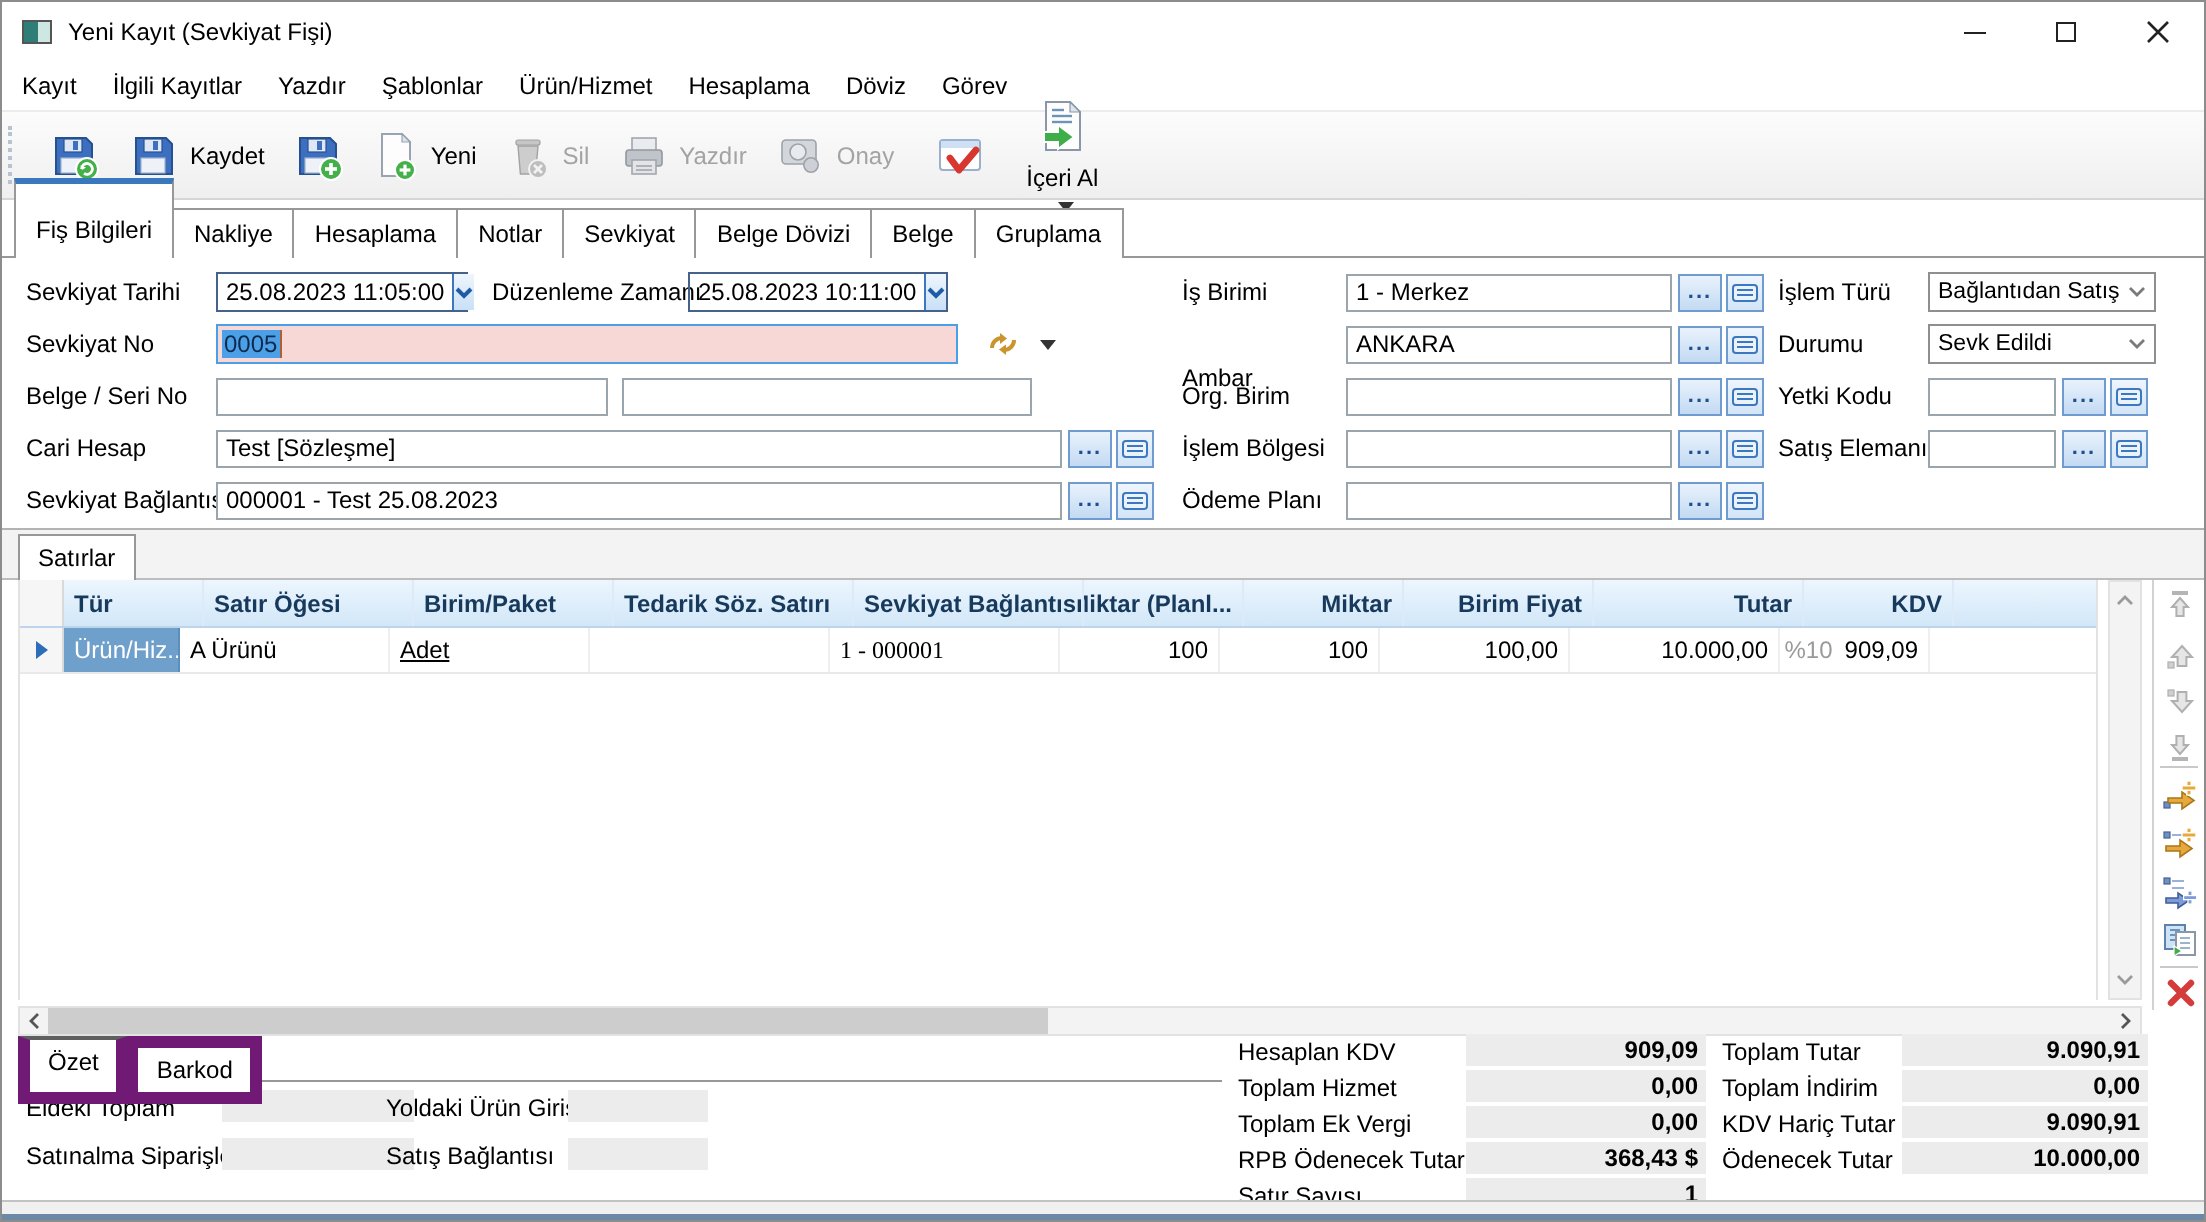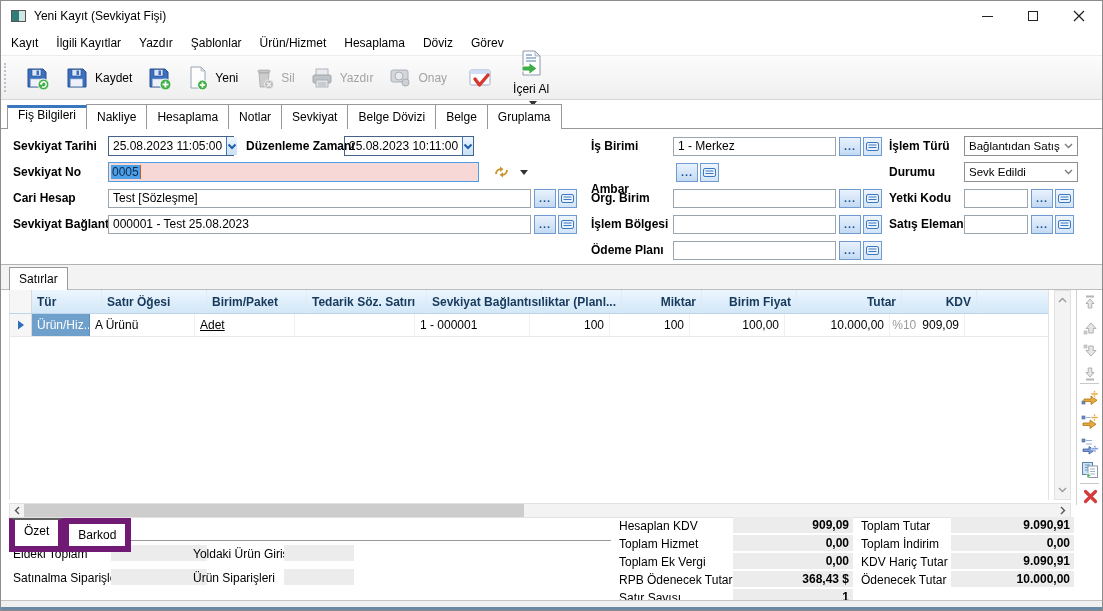--- a/index.html
+++ b/index.html
@@ -24,27 +24,27 @@
   .grip{position:absolute;left:3px;top:7px;bottom:7px;border-left:2px dotted #b9c3cf;}
   .tb-btn{display:flex;align-items:center;gap:5px;padding:3px 7px;}
   .tb-label{font-size:12px;white-space:nowrap;}
   .tb-btn.disabled .tb-label{color:#a3a3a3;}
   .caret-down{width:0;height:0;border-left:4px solid transparent;border-right:4px solid transparent;border-top:5px solid #333;margin-left:4px;}
 
   
   .tabstrip{position:absolute;top:100px;left:0;right:0;height:28px;display:flex;align-items:flex-end;padding-left:6px;}
   .tabline{position:absolute;left:0;right:0;bottom:0;border-bottom:1px solid #989898;}
   .tab{position:relative;border:1px solid #989898;border-bottom:none;background:#fff;padding:5px 10px 5px;margin-right:-1px;font-size:12px;z-index:1;}
-  .tab.active{border-top:3px solid #3a78be;padding-top:0;padding-bottom:7px;z-index:3;background:#fff;}
+  .tab.active{border-top:3px solid #3a78be;padding-top:16px;padding-bottom:7px;z-index:3;background:#fff;}
 
   
   .form-area{position:absolute;top:128px;left:0;right:0;height:135px;background:#fff;}
   .fcol{position:absolute;top:7px;}
   .frow{display:flex;align-items:center;height:20px;margin-bottom:6px;white-space:nowrap;}
-  .flabel{display:inline-block;font-size:12px;font-weight:bold;}
+  .flabel{display:inline-block;font-size:12px;}
   .tbox{height:19px;border:1px solid #9aa5ad;background:#fff;padding:0 4px;display:flex;align-items:center;font-size:12px;}
   input.tbox{font-family:"Liberation Sans",sans-serif;outline:none;}
   .datefield{height:20px;border:1px solid #44628a;display:flex;align-items:center;}
   .dval{flex:1;padding:0 4px;font-size:12px;}
   .combo-btn{width:20px;height:18px;border-left:1px solid #3c78c0;background:linear-gradient(#eef6fd,#c9e0f6);display:flex;align-items:center;justify-content:center;}
   .pinkfield{height:20px;border:1px solid #4aa0e8;background:#f8d7d7;display:flex;align-items:center;padding:0 2px;}
   .sel-text{background:#4ba0e8;color:#102a4d;padding:0 1px;font-size:12px;}
   .txt-caret{width:1px;height:14px;background:#b06030;}
   .btn-dots{width:22px;height:19px;border:1px solid #6f9bd1;background:linear-gradient(#e9f2fc,#c3daf3);color:#1d4e8f;font-weight:bold;font-size:11px;letter-spacing:1px;display:flex;align-items:center;justify-content:center;margin-left:3px;}
   .btn-kbd{width:19px;height:19px;border:1px solid #6f9bd1;background:linear-gradient(#eef5fd,#d3e5f7);display:flex;align-items:center;justify-content:center;margin-left:2px;}
@@ -274,20 +274,25 @@
           <svg width="17" height="16" viewBox="0 0 17 16">
             <path d="M3 10c0-3 2.4-5 5.2-5" stroke="#c9952c" stroke-width="2" fill="none"></path>
             <path d="M7 2.5l3.5 2.7L7 8z" fill="#c9952c"></path>
             <path d="M14 6c0 3-2.4 5-5.2 5" stroke="#c9952c" stroke-width="2" fill="none"></path>
             <path d="M10 13.5L6.5 10.8 10 8.3z" fill="#c9952c"></path>
           </svg>
         </span>
         <span class="caret-down" style="margin-left:10px;"></span>
       </div>
 
+      <div class="frow">
+        <span class="flabel" style="width:95px;">Belge / Seri No</span>
+        <input class="tbox" style="width: 196px;" value="">
+        <input class="tbox" style="width: 205px; margin-left: 7px;" value="">
+      </div>
 
       <div class="frow">
         <span class="flabel" style="width:95px;">Cari Hesap</span>
         <span class="tbox" style="width:423px;">
             <span>Test [Sözleşme]</span>
           </span>
         <span class="btn-dots">...</span>
         <span class="btn-kbd">
           <svg width="13" height="9" viewBox="0 0 13 9">
               <rect x="0.5" y="0.5" width="12" height="8" rx="1.5" fill="#eaf2fc" stroke="#3c78c0"></rect>
@@ -323,20 +328,23 @@
         <span class="btn-kbd">
             <svg width="13" height="9" viewBox="0 0 13 9">
               <rect x="0.5" y="0.5" width="12" height="8" rx="1.5" fill="#eaf2fc" stroke="#3c78c0"></rect>
               <line x1="2.5" y1="3" x2="10.5" y2="3" stroke="#3c78c0"></line>
               <line x1="2.5" y1="5.5" x2="10.5" y2="5.5" stroke="#3c78c0"></line>
             </svg>
           </span>
       </div>
       <div class="frow">
         <span class="flabel" style="width:82px;margin-top:33px;">Ambar</span>
+        <span class="tbox" style="width:163px;">
+            <span>ANKARA</span>
+          </span>
         <span class="btn-dots">...</span>
         <span class="btn-kbd">
             <svg width="13" height="9" viewBox="0 0 13 9">
               <rect x="0.5" y="0.5" width="12" height="8" rx="1.5" fill="#eaf2fc" stroke="#3c78c0"></rect>
               <line x1="2.5" y1="3" x2="10.5" y2="3" stroke="#3c78c0"></line>
               <line x1="2.5" y1="5.5" x2="10.5" y2="5.5" stroke="#3c78c0"></line>
             </svg>
           </span>
       </div>
       <div class="frow">
@@ -452,21 +460,21 @@
     <div class="trow">
       <span class="td ind">
         <svg width="8" height="10" viewBox="0 0 8 10">
             <path d="M1 0.5l6 4.5-6 4.5z" fill="#2e6db8"></path>
           </svg>
       </span>
       <span class="td selcell" style="width:58px;">Ürün/Hiz...</span>
       <span class="td" style="width:105px;">A Ürünü</span>
       <span class="td" style="width:100px;text-decoration:underline;">Adet</span>
       <span class="td" style="width:120px;"></span>
-      <span class="td" style="width:115px;">1 - 000001</span>
+      <span class="td" style="width:115px;font-family:Liberation Serif, serif;">1 - 000001</span>
       <span class="td num" style="width:80px;">100</span>
       <span class="td num" style="width:80px;">100</span>
       <span class="td num" style="width:95px;">100,00</span>
       <span class="td num" style="width:105px;">10.000,00</span>
       <span class="td num" style="width:75px;">
         <span class="kdv-rate">%10</span>
         <span>909,09</span>
       </span>
       <span class="td" style="flex:1;border-right:none;"></span>
     </div>
@@ -574,21 +582,21 @@
     <span class="btab">Barkod</span>
   </div>
   <span class="btab-line"></span>
 
   <span class="blabel" style="left:12px;top:546px;">Eldeki Toplam</span>
   <span class="bbox" style="left:110px;top:544px;width:96px;"></span>
   <span class="blabel" style="left:192px;top:546px;">Yoldaki Ürün Giriş</span>
   <span class="bbox" style="left:283px;top:544px;width:70px;"></span>
   <span class="blabel" style="left:12px;top:570px;">Satınalma Siparişleri</span>
   <span class="bbox" style="left:110px;top:568px;width:96px;"></span>
-  <span class="blabel" style="left:192px;top:570px;">Ürün Siparişleri</span>
+  <span class="blabel" style="left:192px;top:570px;">Satış Bağlantısı</span>
   <span class="bbox" style="left:283px;top:568px;width:70px;"></span>
 
   <span class="sum-label" style="left:618px;top:518px;">Hesaplan KDV</span>
   <span class="sum-box" style="left:732px;top:516px;width:120px;">909,09</span>
   <span class="sum-label" style="left:618px;top:536px;">Toplam Hizmet</span>
   <span class="sum-box" style="left:732px;top:534px;width:120px;">0,00</span>
   <span class="sum-label" style="left:618px;top:554px;">Toplam Ek Vergi</span>
   <span class="sum-box" style="left:732px;top:552px;width:120px;">0,00</span>
   <span class="sum-label" style="left:618px;top:572px;">RPB Ödenecek Tutar</span>
   <span class="sum-box" style="left:732px;top:570px;width:120px;">368,43 $</span>

